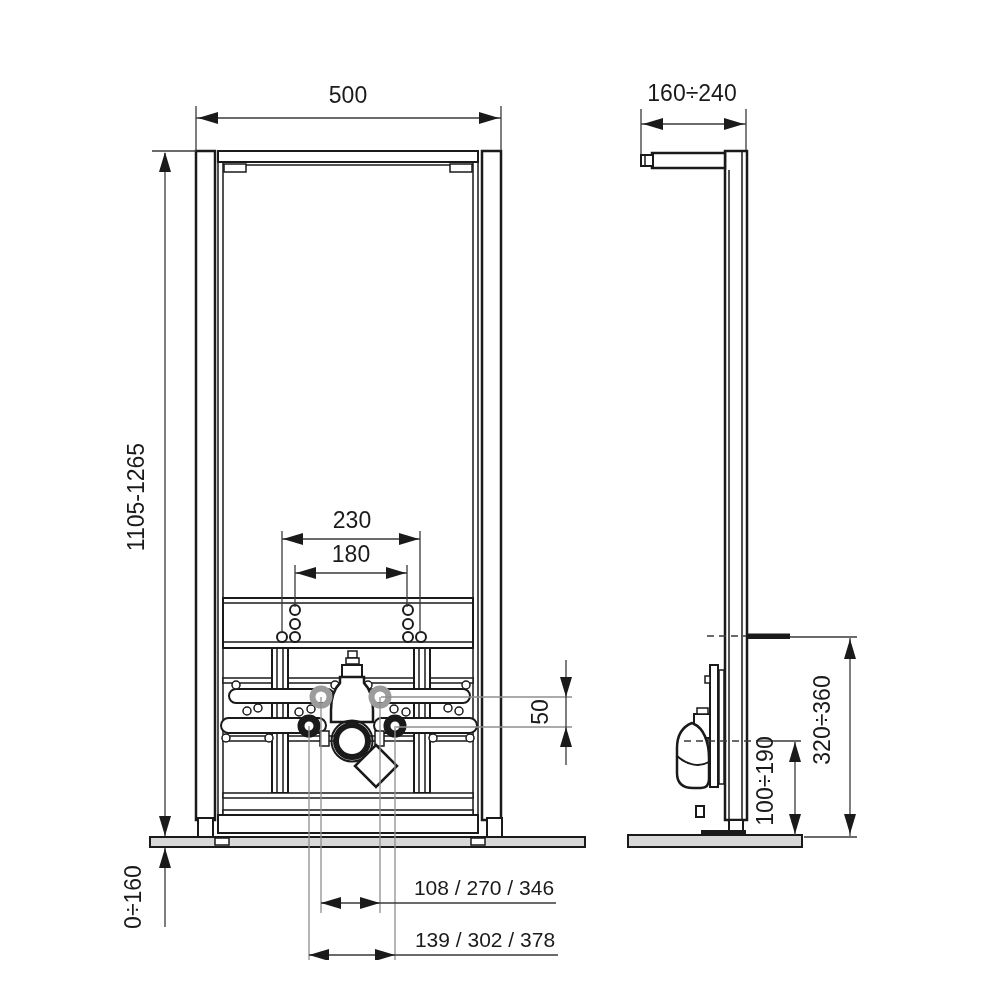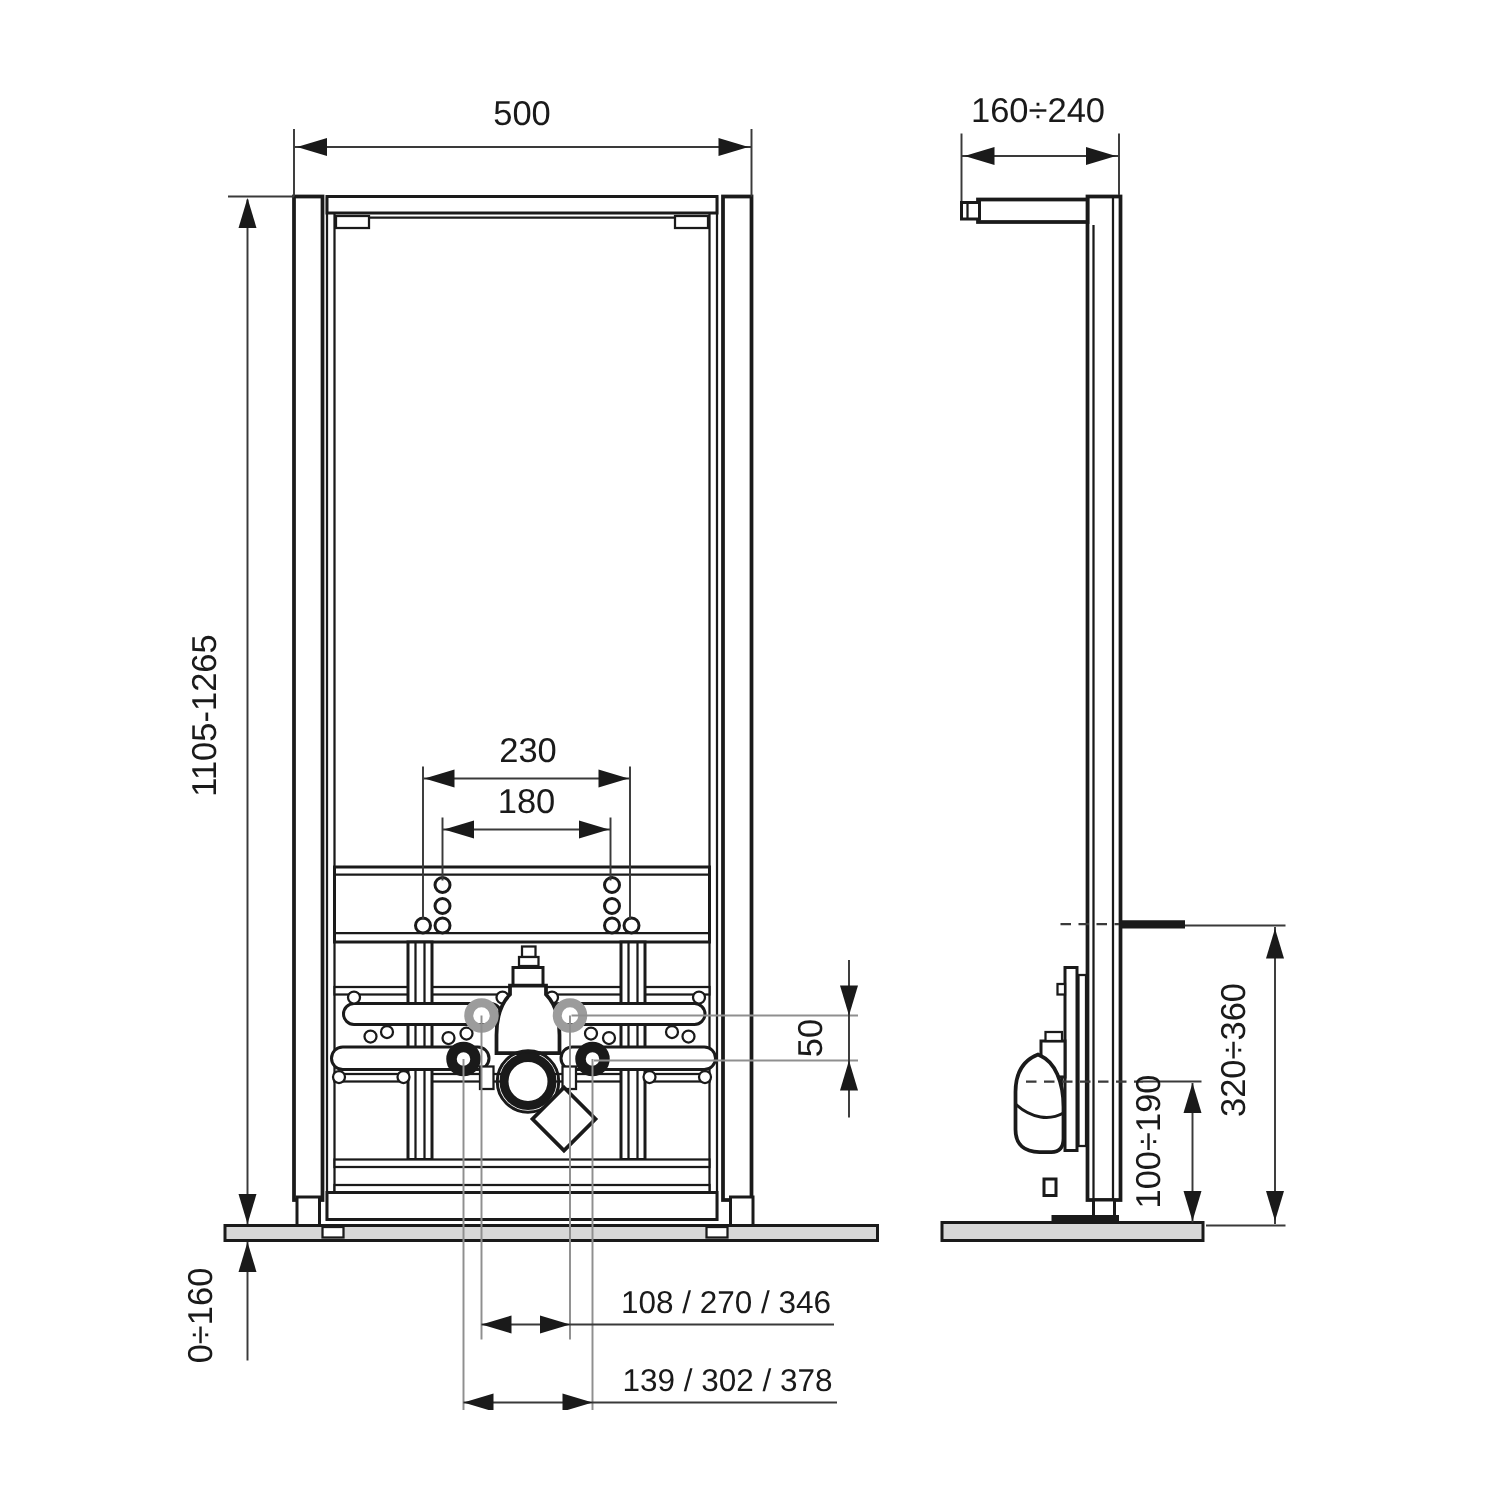--- a/index.html
+++ b/index.html
@@ -1,20 +1,20 @@
 <!DOCTYPE html>
 <html style="--line: #1a1a1a; --dimension: #3a3a3a; --centerline: #8f8f8f; --floor-fill: #d8d8d8; --pipe-gray: #9c9c9c; --background: #ffffff;"><head>
 <meta charset="utf-8">
 <style>
   :root{
     --line:#1a1a1a; --dimension:#3a3a3a; --centerline:#8f8f8f;
     --floor-fill:#d8d8d8; --pipe-gray:#9c9c9c; --background:#ffffff;
   }
   html,body{margin:0;padding:0;background:var(--background);}
-  .canvas{width:1000px;height:940px;position:relative;background:var(--background);}
+  .canvas{width:1000px;height:940px;position:relative;background:var(--background);margin-top:20px;}
   svg{display:block;}
   svg text{font-family:"Liberation Sans","DejaVu Sans",sans-serif;fill:var(--line);}
   .dtxt{font-size:23px;}
   .dtxt-sm{font-size:21px;}
   .s2  {stroke:var(--line);stroke-width:2;fill:none;}
   .s2f {stroke:var(--line);stroke-width:2;fill:#fff;}
   .s25f{stroke:var(--line);stroke-width:2.5;fill:#fff;}
   .s15 {stroke:var(--line);stroke-width:1.5;fill:none;}
   .thin{stroke:var(--dimension);stroke-width:1.3;fill:none;}
   .cl  {stroke:var(--centerline);stroke-width:1.3;fill:none;}

